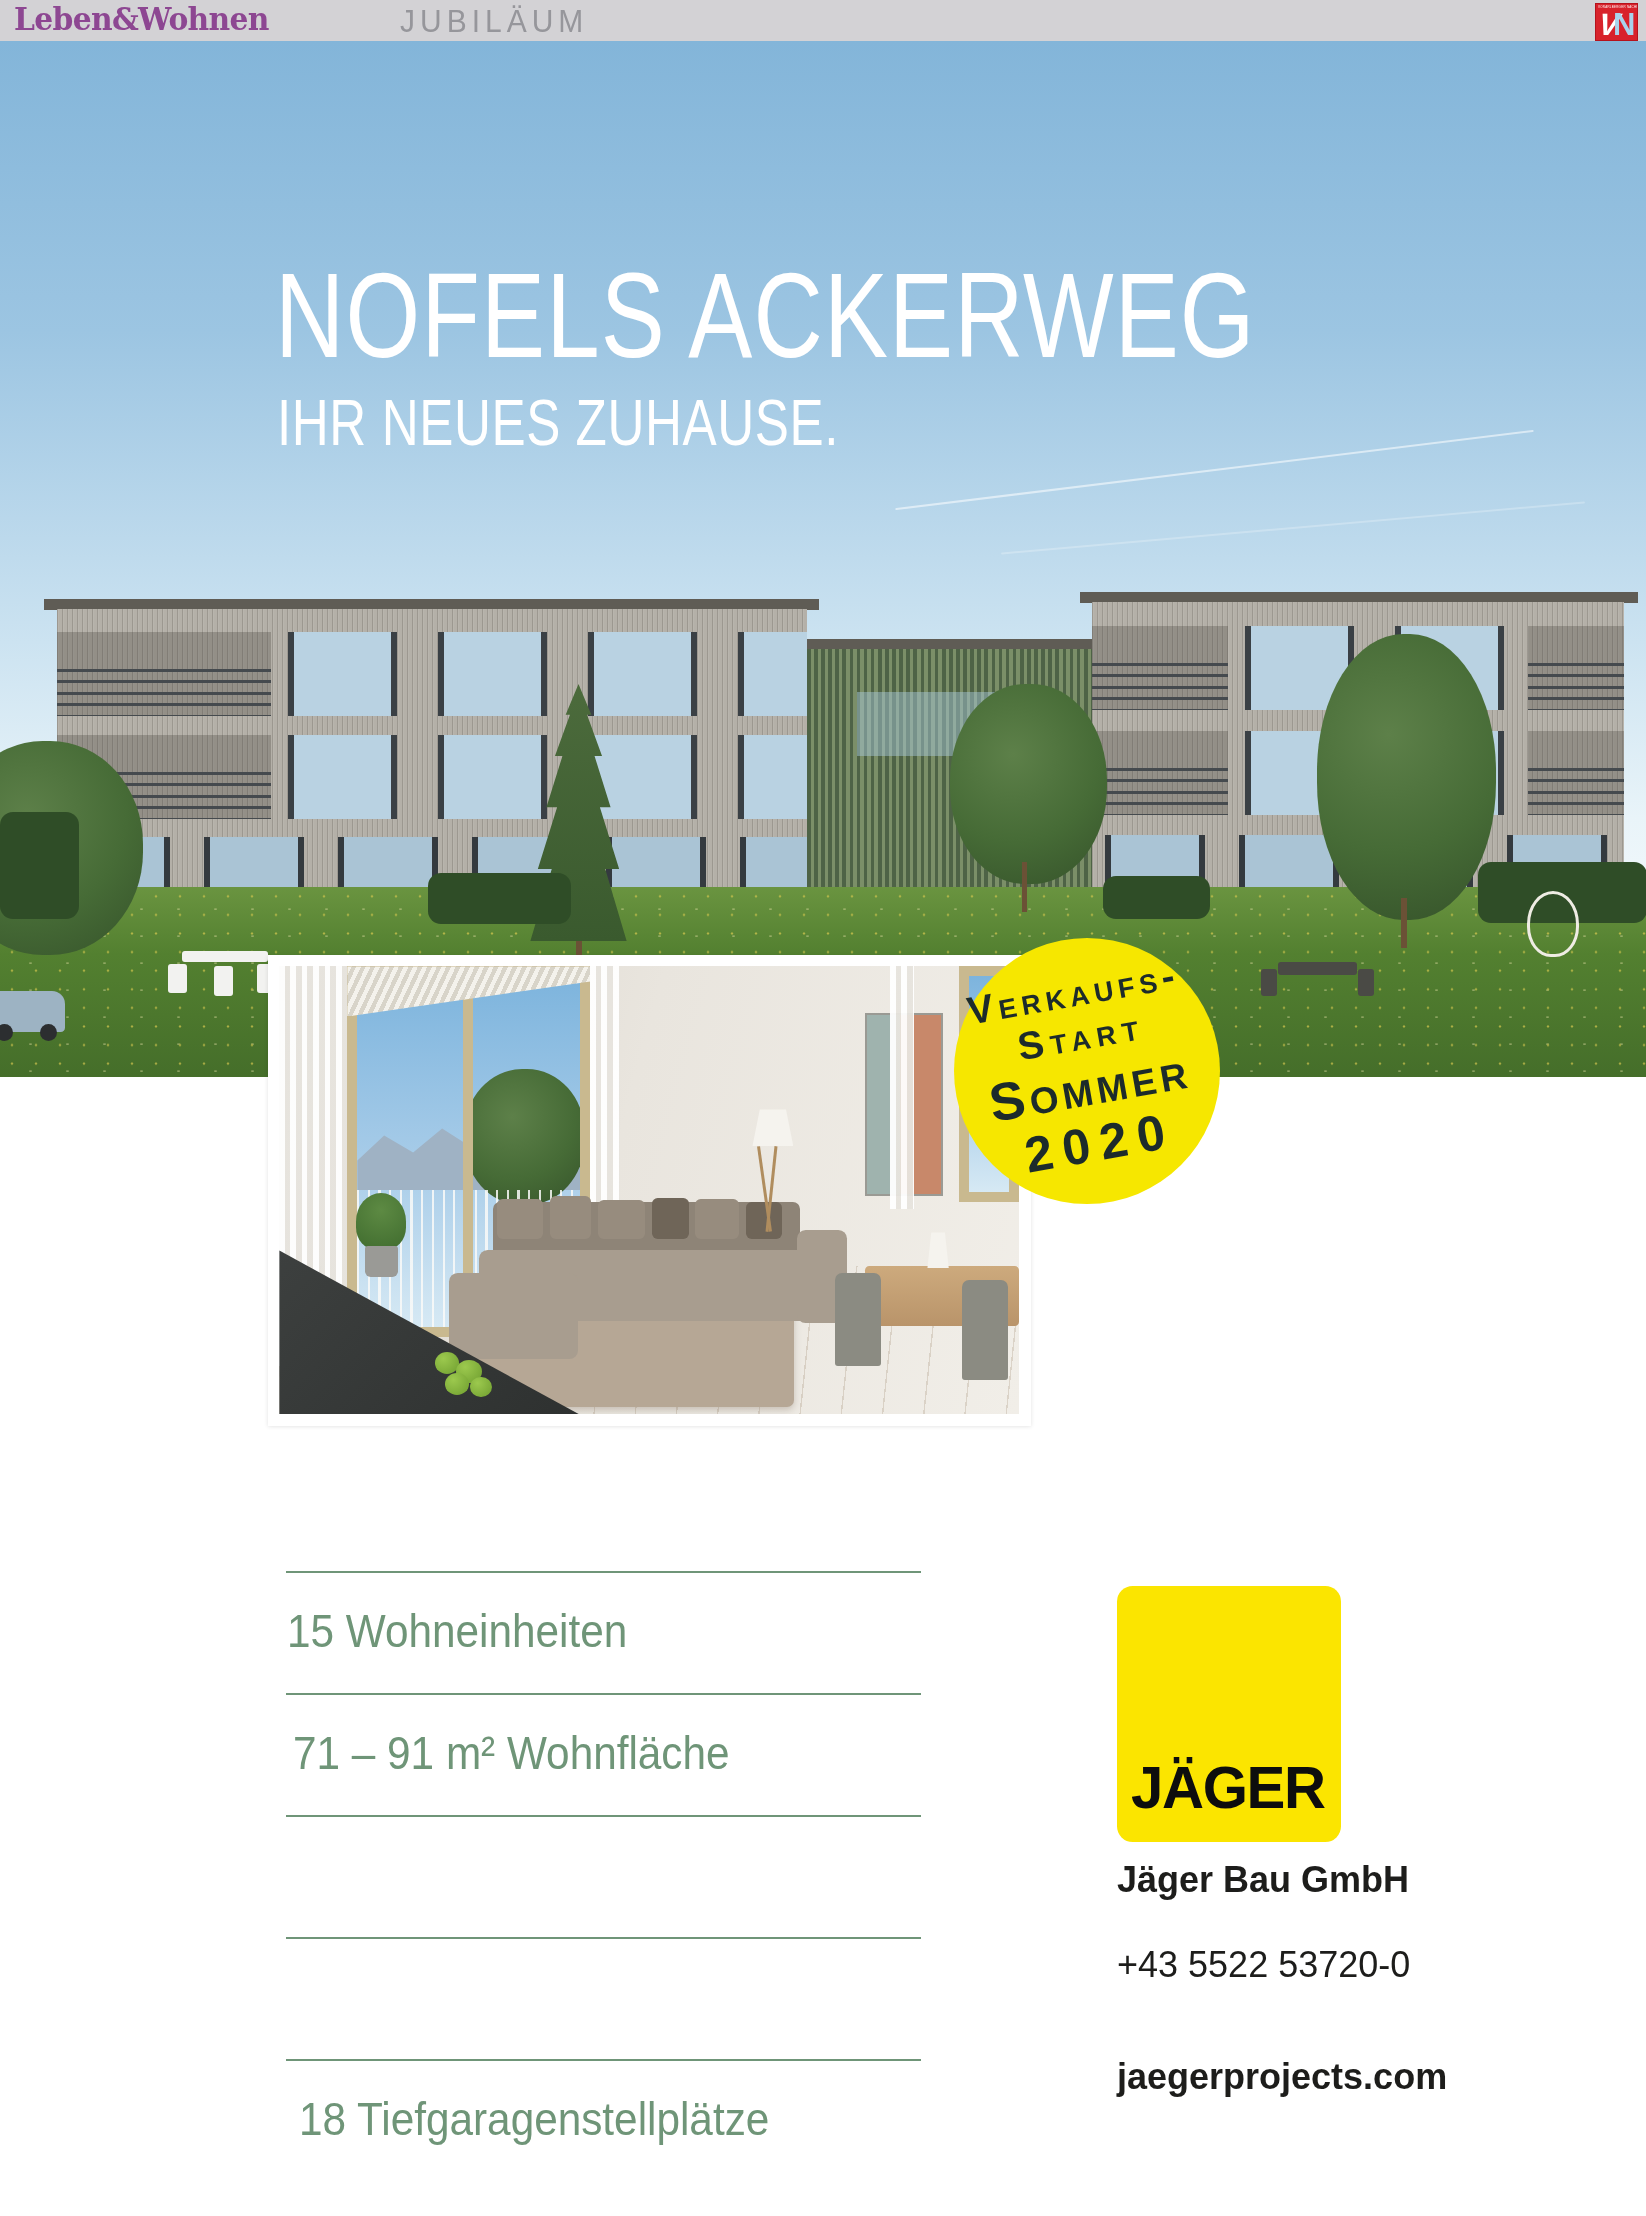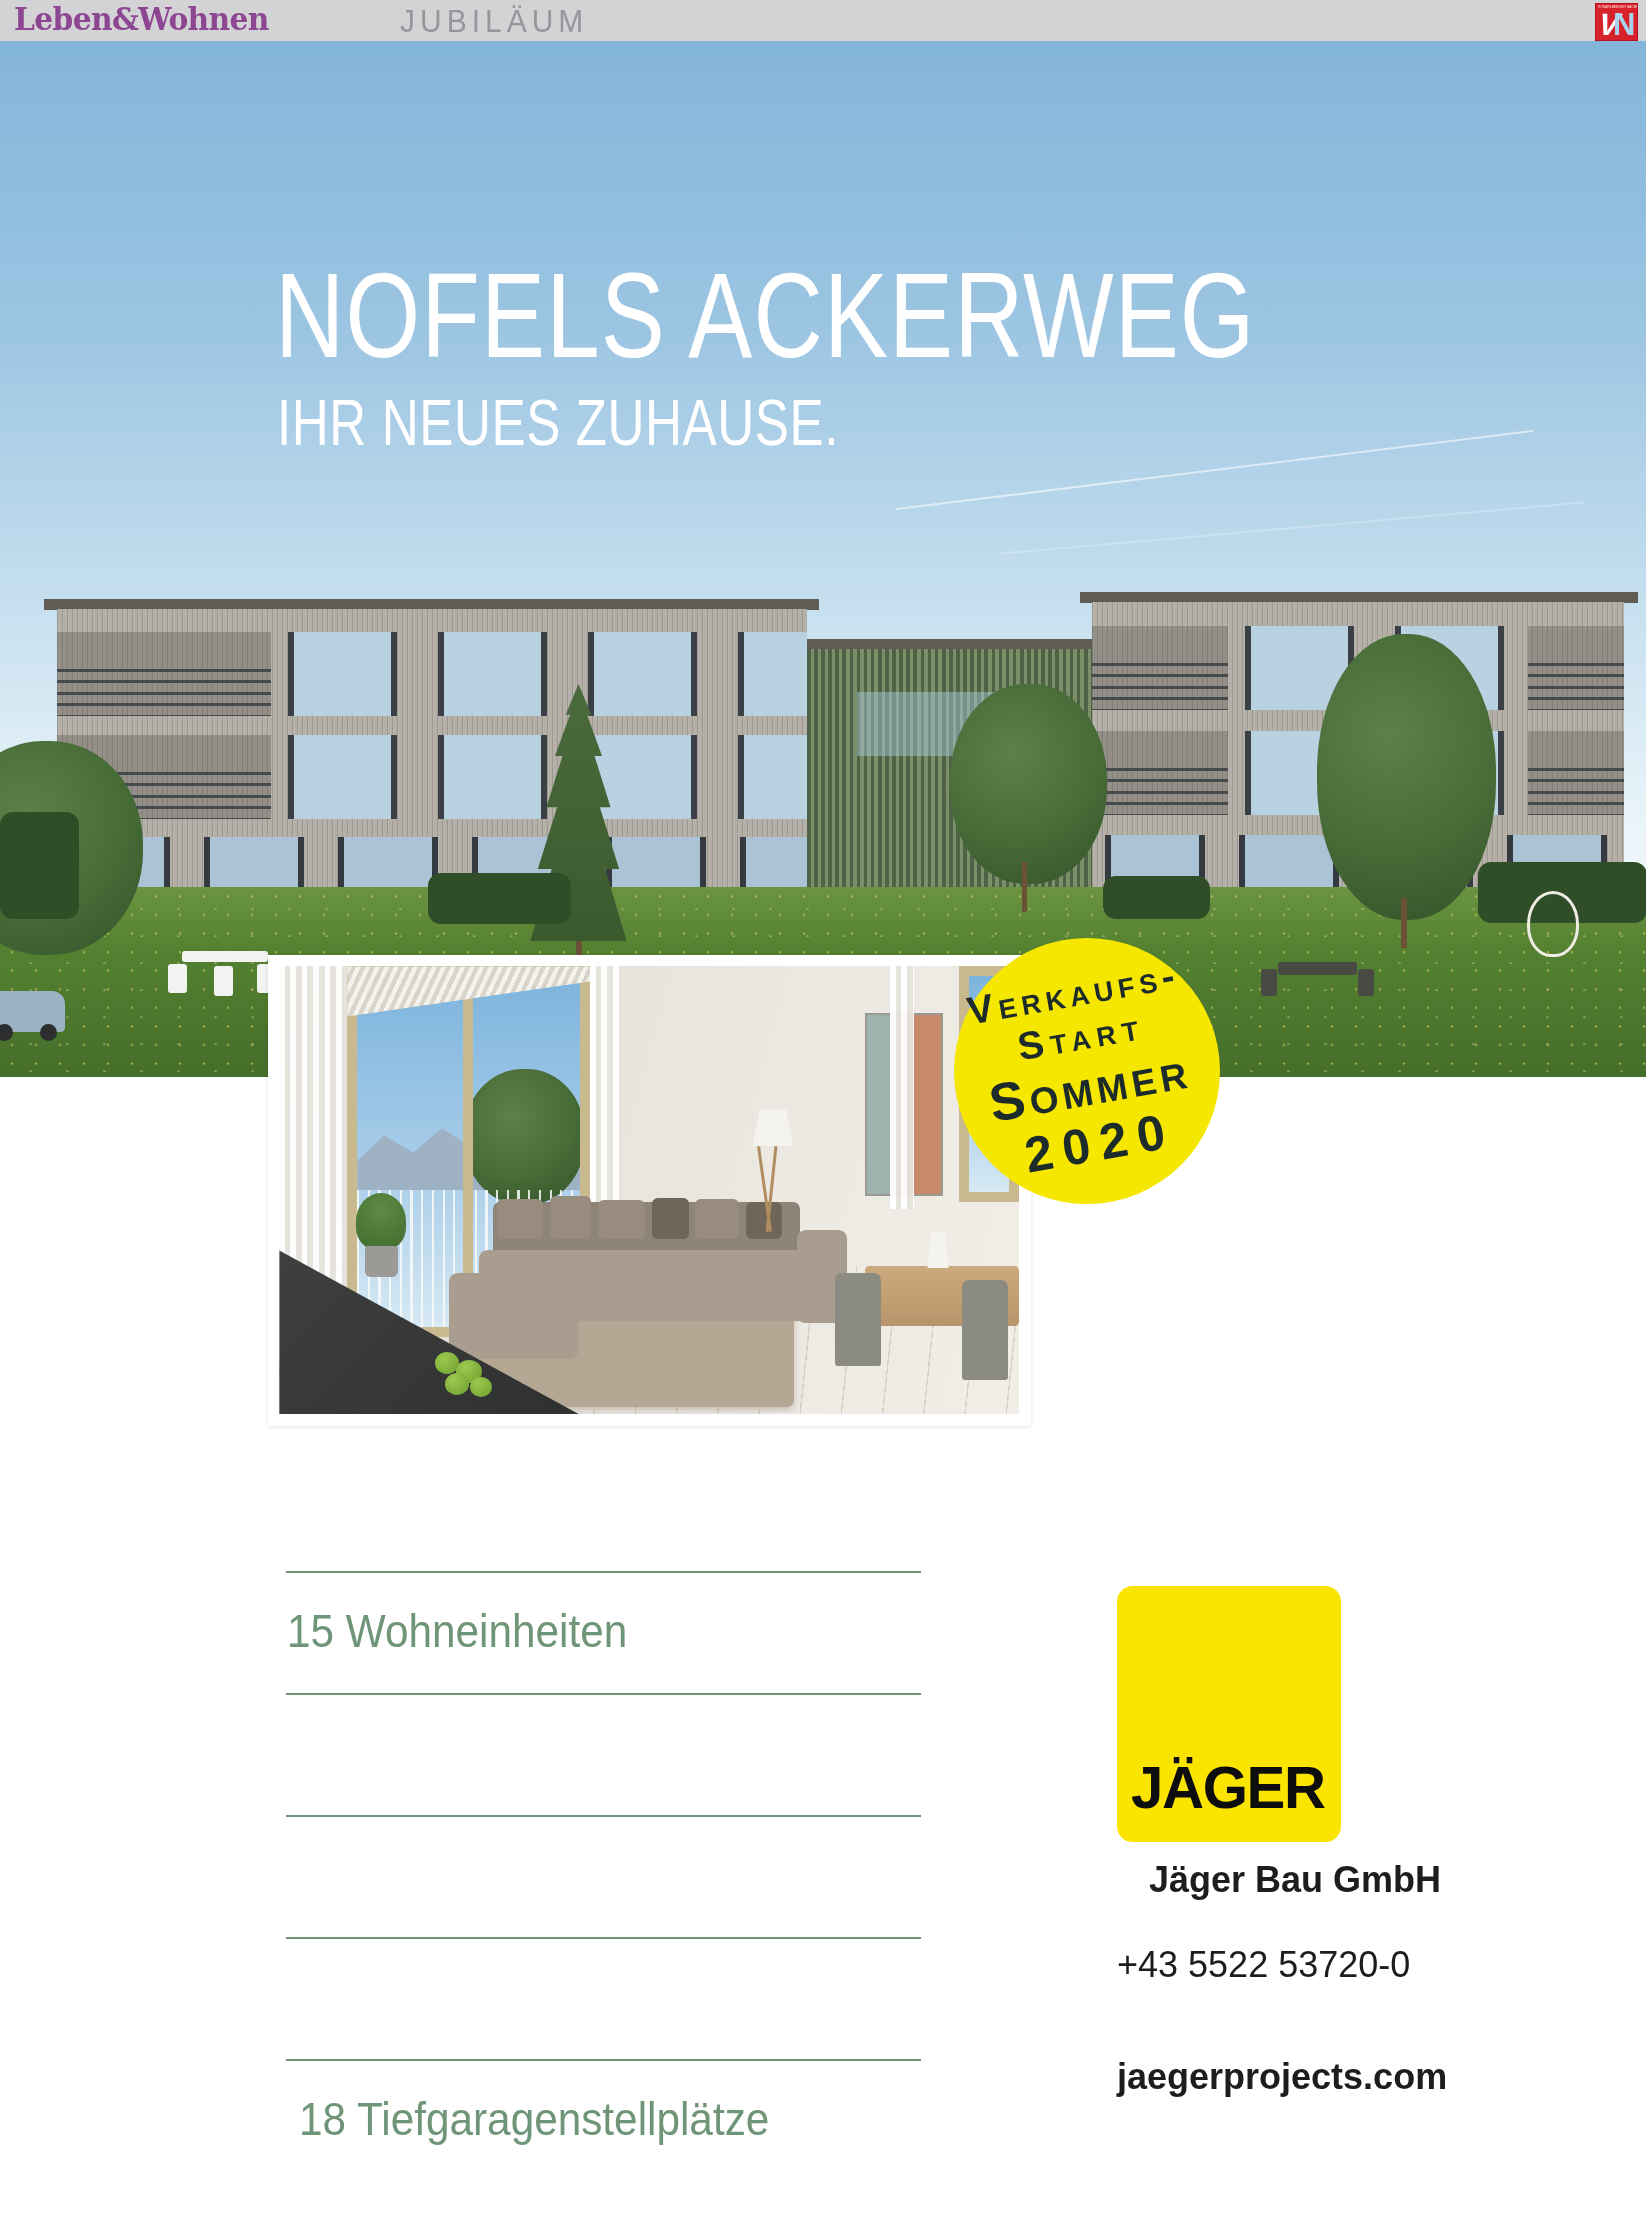--- a/index.html
+++ b/index.html
@@ -252,26 +252,27 @@
       <div class="badge-l1">Verkaufs-</div>
       <div class="badge-l2">Start</div>
       <div class="badge-l3">Sommer</div>
       <div class="badge-l4">2020</div>
     </div>
   </div>
 
   <div class="abs feature-sep" style="top:1571px;"></div>
   <div class="abs feature" style="top:1602px;"><span>15 Wohneinheiten</span></div>
   <div class="abs feature-sep" style="top:1693px;"></div>
+  <div class="abs feature" style="top:1724px;"><span style="margin-left:5.7px;">71 – 91 m² Wohnfläche</span></div>
   <div class="abs feature-sep" style="top:1815px;"></div>
   <div class="abs feature-sep" style="top:1937px;"></div>
   <div class="abs feature-sep" style="top:2059px;"></div>
   <div class="abs feature" style="top:2090px;margin-left:12px;"><span>18 Tiefgaragenstellplätze</span></div>
 
   <div id="jaeger-logo" class="abs">
     <div id="jaeger-logo-text" class="abs">JÄGER</div>
   </div>
-  <div class="abs contact bold" style="top:1859px;margin-left:32px;">Jäger Bau GmbH</div>
+  <div class="abs contact bold" style="top:1859px;">Jäger Bau GmbH</div>
   <div class="abs contact" style="top:1944px;">+43 5522 53720-0</div>
   <div class="abs contact bold" style="top:2056px;">jaegerprojects.com</div>
 
 </div>
 
 
 </body></html>

